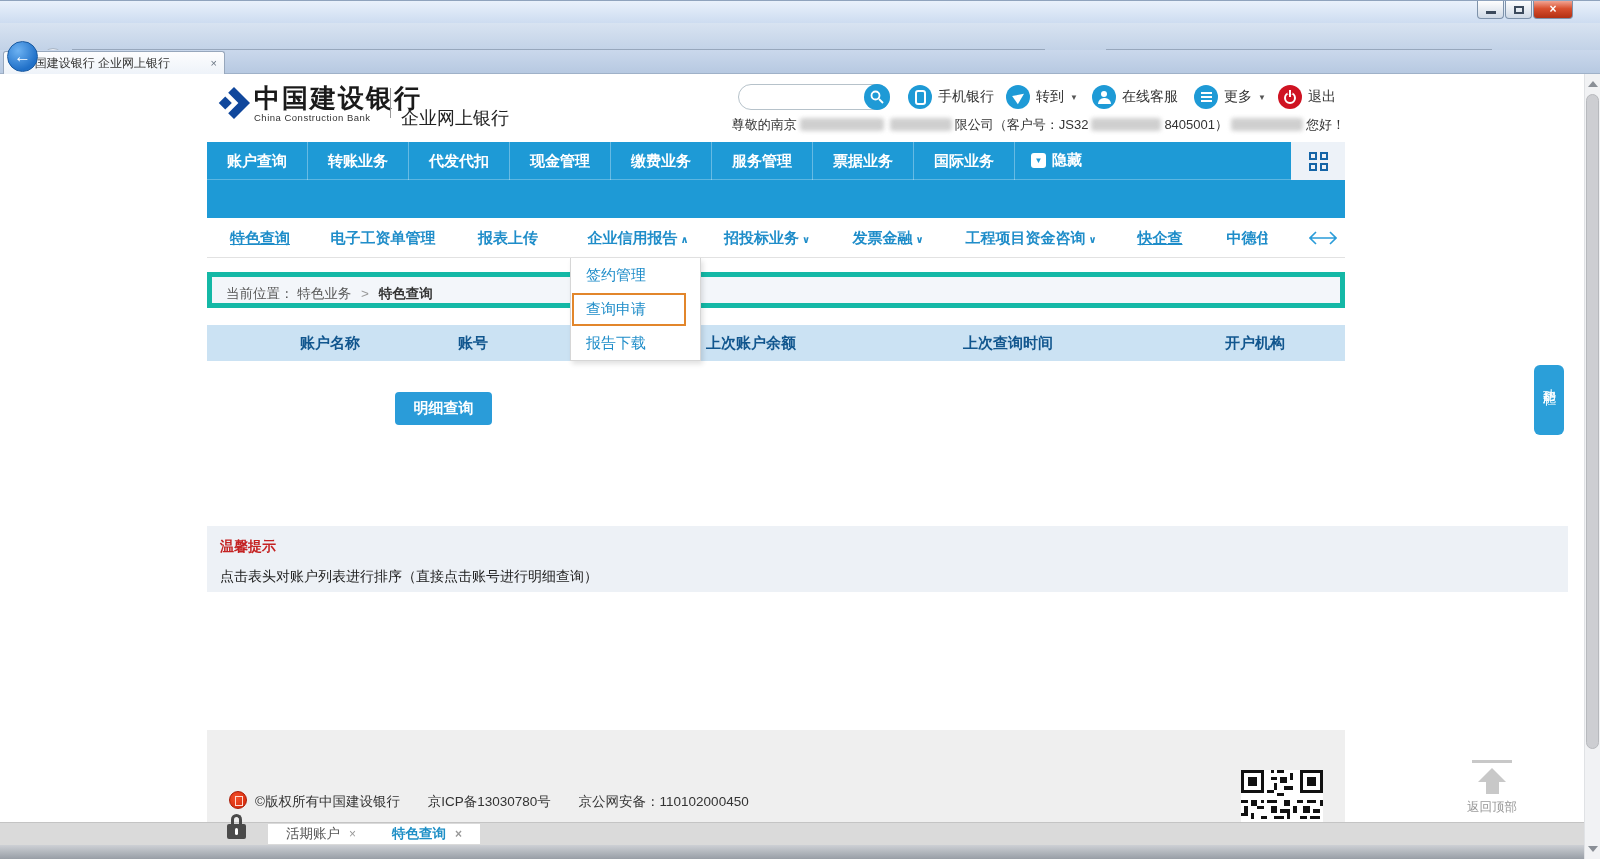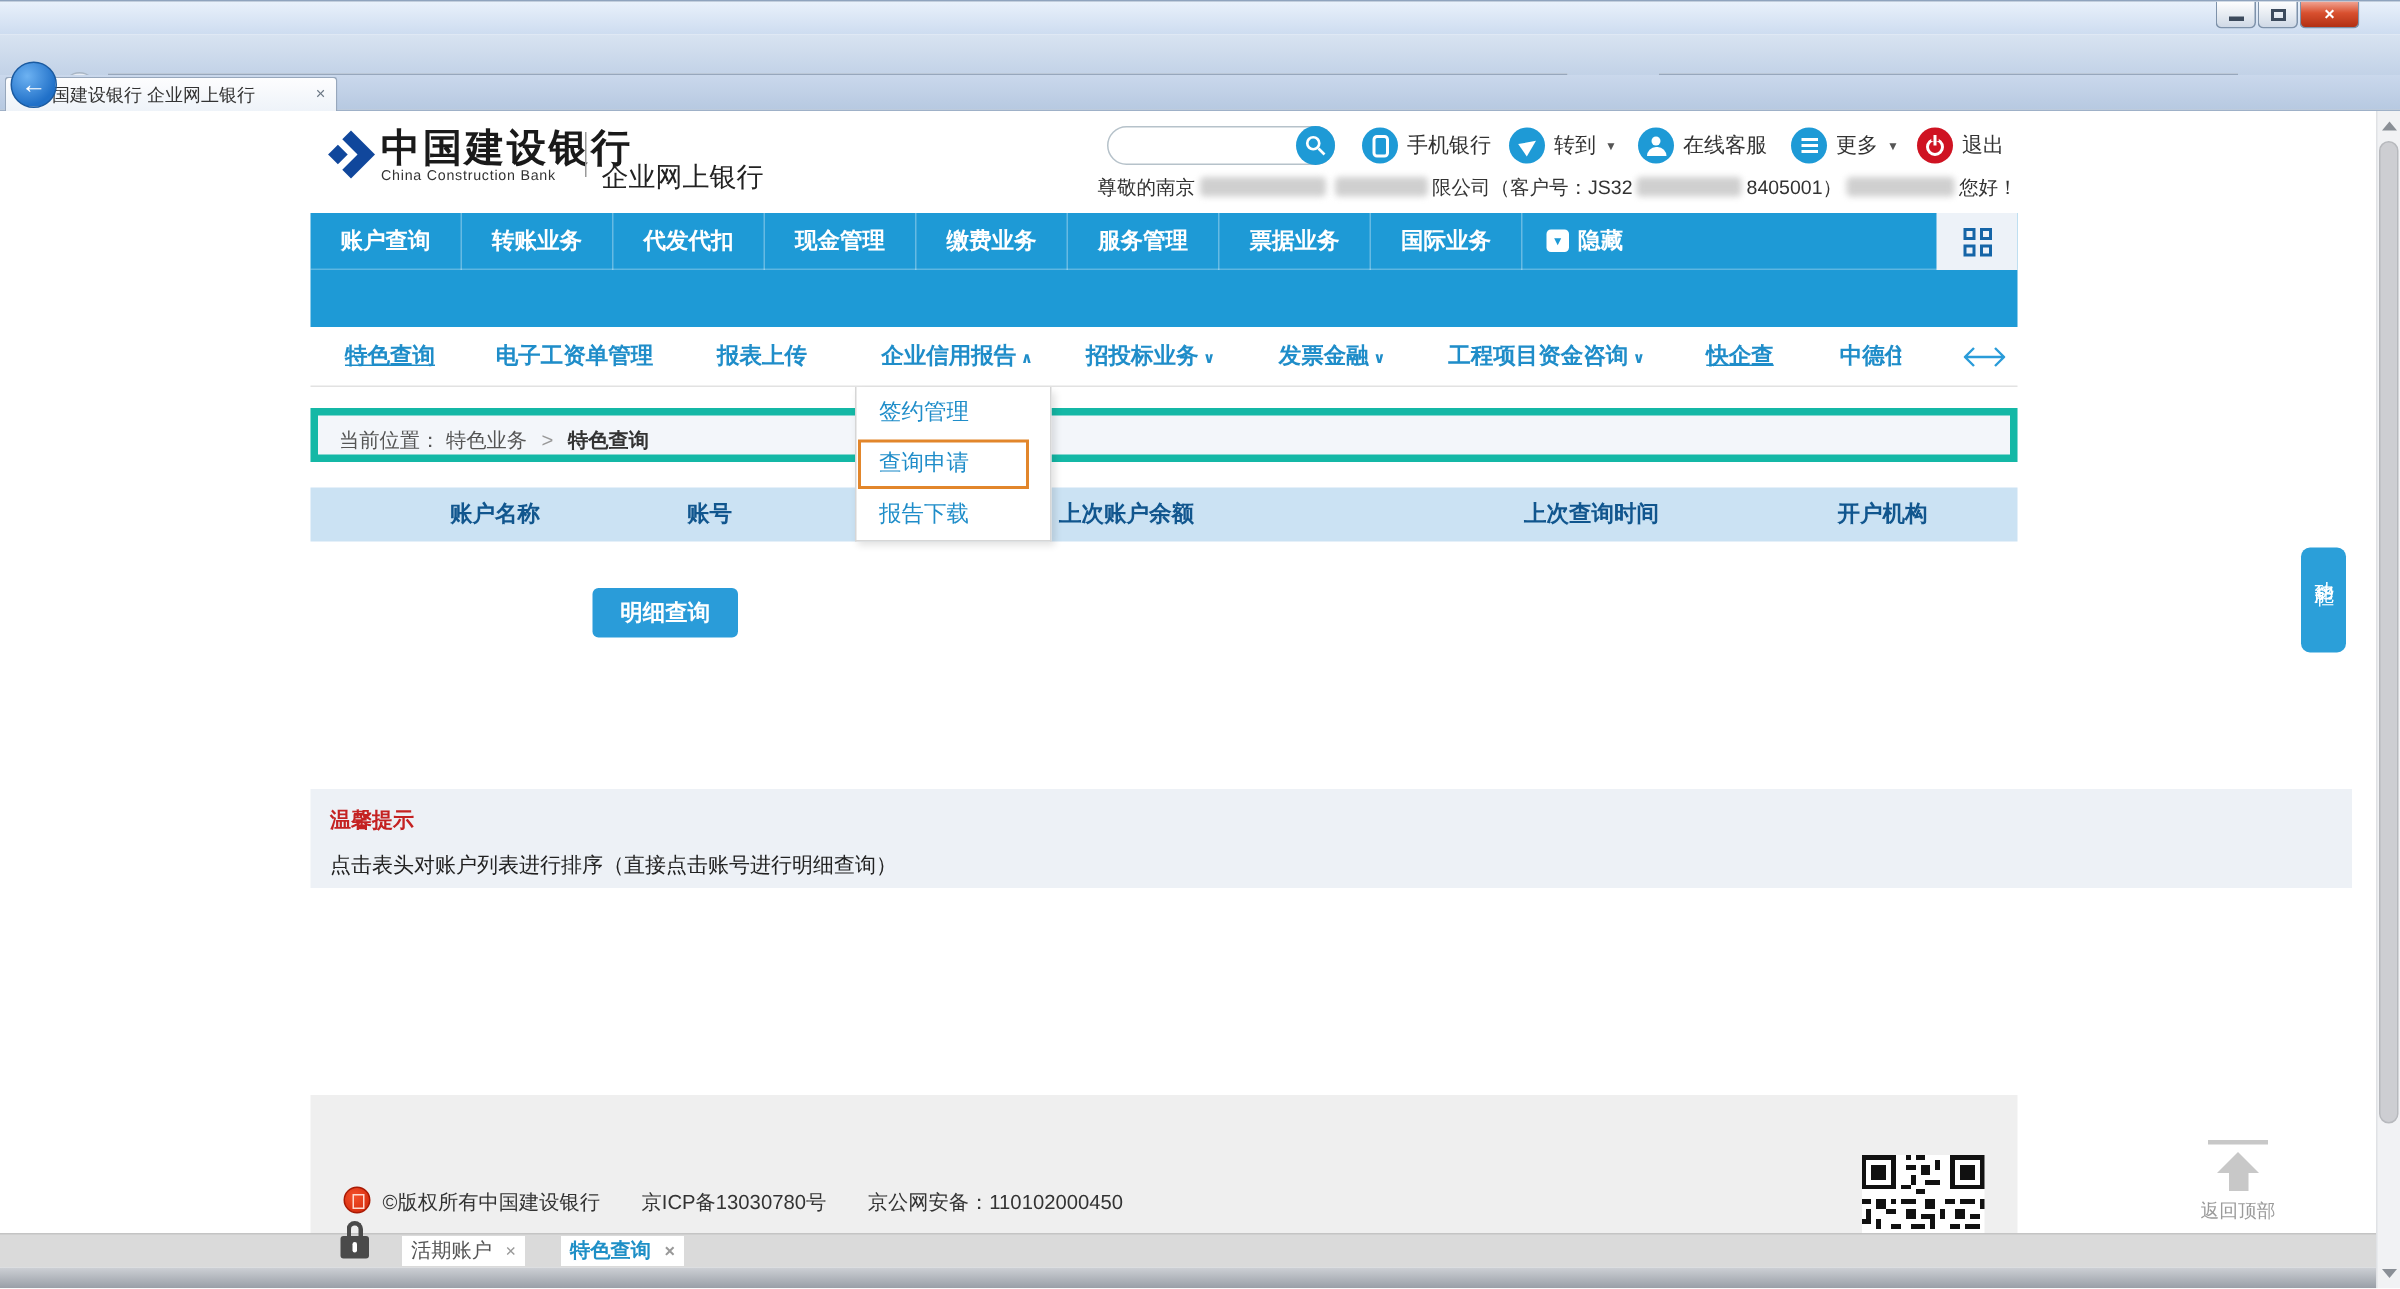--- a/index.html
+++ b/index.html
@@ -171,21 +171,21 @@
   .bt-label{margin-top:5px;font-size:12.5px;color:#9a9a9a}
 
   
   .bottombar{position:absolute;left:0;top:748px;width:1584px;height:23px;background:#dadada;
     border-top:1px solid #c4c4c4}
   .lock{position:absolute;left:227px;top:740px;width:19px;height:28px}
   .lock .shackle{width:11px;height:10px;border:3px solid #4a4a4a;border-bottom:none;
     border-radius:6px 6px 0 0;margin:0 auto}
   .lock .lbody{position:relative;width:19px;height:15px;background:#4a4a4a;border-radius:2px}
   .lock .lbody::after{content:"";position:absolute;left:8px;top:4px;width:3px;height:7px;background:#fff;border-radius:2px}
-  .btab{position:absolute;top:750px;height:20px;line-height:20px;background:#fff;padding:0 6px;
+  .btab{position:absolute;top:750px;height:20px;line-height:20px;background:#fff;padding:0 18px;
     font-size:13.5px;color:#555;cursor:pointer;white-space:nowrap}
   .btab .x{color:#999;margin-left:9px;font-size:12px}
   .btab1{left:268px}
   .btab2{left:374px;color:#1e8fc6;font-weight:bold}
   .bottomstrip{position:absolute;left:0;top:771px;width:1584px;height:14px;
     background:linear-gradient(#cdd0d5,#989ea6)}
 
   
   .fn-panel{position:absolute;left:1534px;top:291px;width:30px;height:70px;background:#2b9fd9;
     border-radius:6px;color:#fff;text-align:center;cursor:pointer;padding-top:5px}
@@ -375,21 +375,21 @@
       <span>特色业务</span>
       <span class="bc-sep">&gt;</span>
       <span class="bc-cur">特色查询</span>
     </div>
 
     <div class="thead">
       <span class="th" style="left:123px">账户名称</span>
       <span class="th" style="left:266px">账号</span>
       <span class="th" style="left:437px">币种</span>
       <span class="th" style="left:544px">上次账户余额</span>
-      <span class="th" style="left:854px">上次查询时间</span>
+      <span class="th" style="left:801px">上次查询时间</span>
       <span class="th" style="left:1048px">开户机构</span>
     </div>
 
     <button class="detail-btn">明细查询</button>
 
     <div class="tipbox">
       <div class="tip-title">温馨提示</div>
       <div class="tip-body">点击表头对账户列表进行排序（直接点击账号进行明细查询）</div>
     </div>
 

